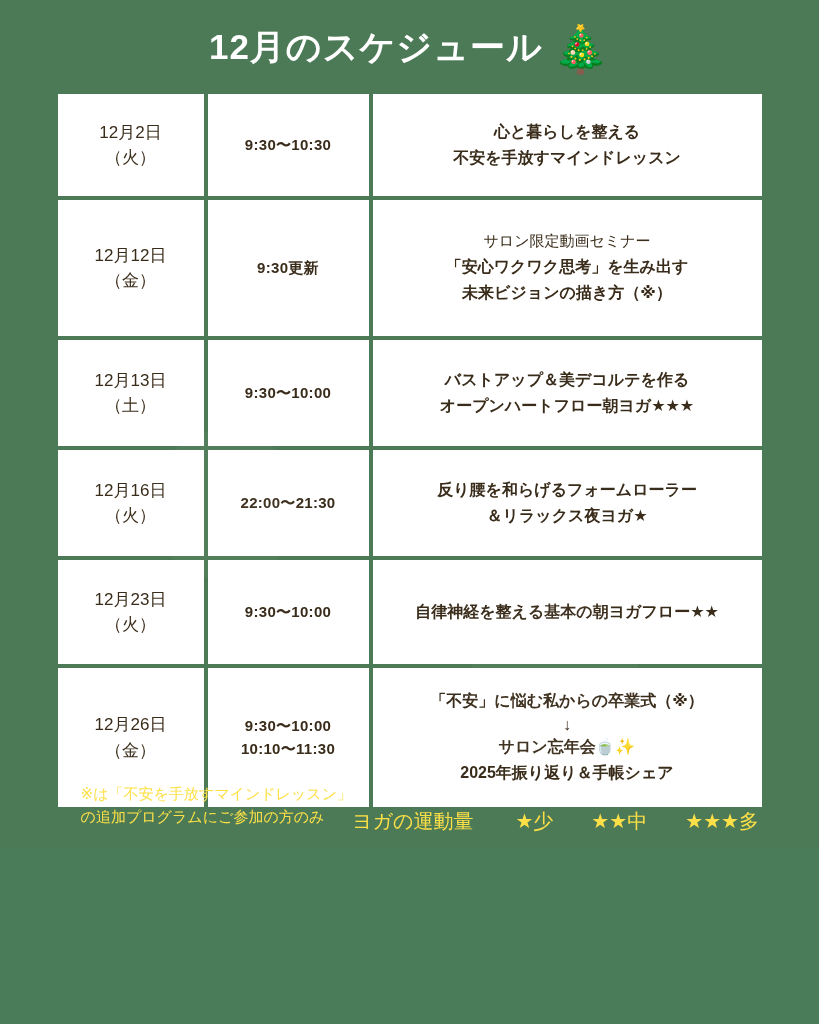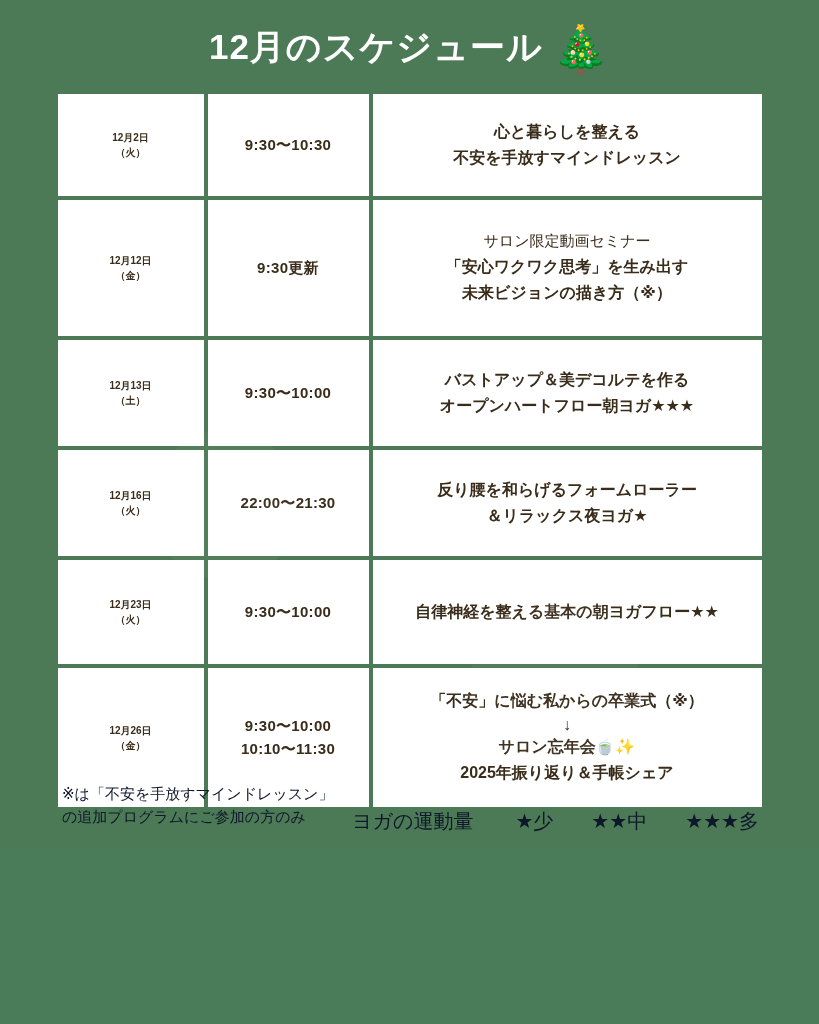--- a/index.html
+++ b/index.html
@@ -62,22 +62,22 @@
     background: #ffffff;
     border: 2px solid #4c7a56;
     color: #3a2c1a;
     text-align: center;
     vertical-align: middle;
     padding: 6px 4px;
     box-sizing: border-box;
   }
   td.c-date {
     width: 150px;
-    font-size: 10px;
-    font-weight: bold;
+    font-size: 17px;
+    font-weight: normal;
     line-height: 1.5;
   }
   td.c-time {
     width: 165px;
     font-size: 15px;
     font-weight: bold;
     line-height: 1.5;
     letter-spacing: 0.3px;
   }
   td.c-title {
@@ -105,24 +105,24 @@
   tr.r-h7 td { height: 143px; }
 
   .footer {
     position: absolute;
     left: 0;
     right: 0;
     bottom: 8px;
     height: 62px;
     display: flex;
     align-items: flex-start;
-    justify-content: space-between;
+    justify-content: flex-end;
     padding: 4px 30px 0 62px;
     box-sizing: border-box;
-    color: #0f172a;
+    color: #fde047;
   }
   .note {
     font-size: 15px;
     line-height: 1.55;
     white-space: pre-line;
     text-align: left;
   }
   .legend {
     font-size: 20px;
     display: flex;

